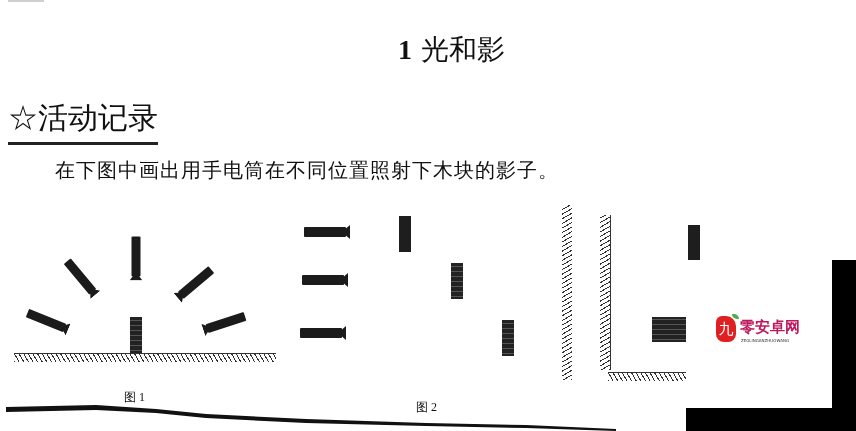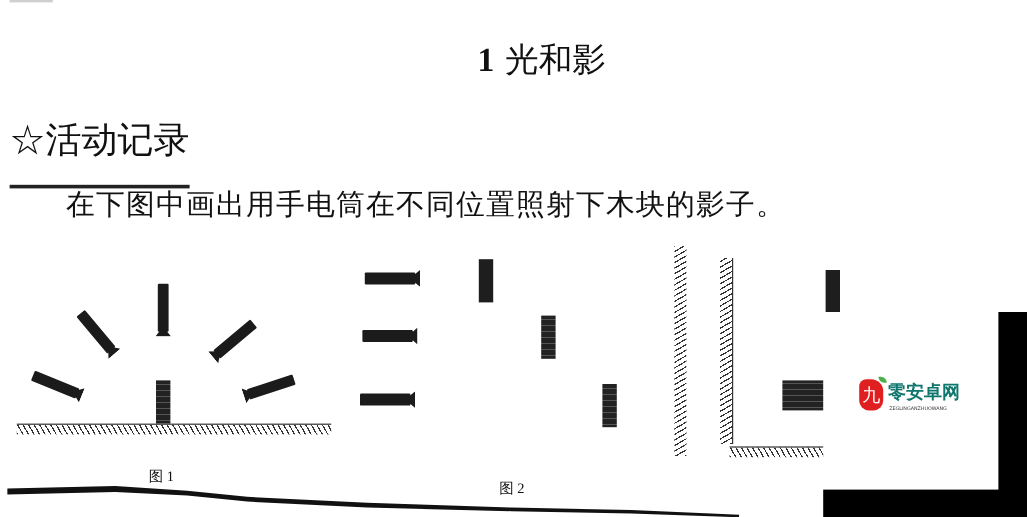--- a/index.html
+++ b/index.html
@@ -1,37 +1,37 @@
 <!DOCTYPE html>
 <html><head>
 <meta charset="utf-8">
 <style>
   html, body { margin:0; padding:0; }
   body { width:856px; height:431px; position:relative; overflow:hidden; background:#ffffff; font-family:"DejaVu Serif","Liberation Serif",serif; color:#111; }
   .abs { position:absolute; }
   .topline { left:8px; top:0; width:36px; height:2px; background:#cfcfcf; }
   .title { left:398px; top:32px; font-size:28px; line-height:36px; white-space:nowrap; }
   .title .num { font-family:"Liberation Serif",serif; font-weight:bold; }
-  .section { left:8px; top:98px; font-size:30px; line-height:40px; white-space:nowrap; border-bottom:3px solid #222; padding-bottom:16px; }
-  .instr { left:55px; top:156px; font-size:24px; line-height:28px; white-space:nowrap; letter-spacing:1px; }
+  .section { left:8px; top:98px; font-size:30px; line-height:40px; white-space:nowrap; border-bottom:3px solid #222; padding-bottom:4px; }
+  .instr { left:55px; top:156px; font-size:20px; line-height:28px; white-space:nowrap; letter-spacing:1px; }
   .fig { position:absolute; }
   .torch { position:absolute; background:#1b1b1b; border-radius:1px; }
   .torch::after { content:""; position:absolute; right:-4px; top:-2px; width:5px; height:calc(100% + 4px); background:#1b1b1b; clip-path:polygon(0 30%,100% 0,100% 100%,0 70%); }
   .block { position:absolute; background:#1e1e1e; }
   .block.grainy { background:repeating-linear-gradient(0deg,#222 0 2px,#555 2px 3px,#222 3px 5px); }
   .ground { position:absolute; height:8px; background:repeating-linear-gradient(60deg,#333 0 1px,transparent 1px 4px); border-top:1px solid #333; }
   .wallv { position:absolute; width:10px; background:repeating-linear-gradient(-30deg,#333 0 1px,transparent 1px 4px); }
   .caption { position:absolute; font-size:12px; line-height:22px; font-family:"Liberation Serif",serif; }
   .bottomline { position:absolute; left:6px; top:403px; width:610px; height:30px; }
   .blackR { left:832px; top:260px; width:24px; height:171px; background:#000; }
   .blackB { left:686px; top:408px; width:170px; height:23px; background:#000; }
   .logo { position:absolute; left:716px; top:314px; width:100px; height:36px; }
   .logo .mark { position:absolute; left:0; top:2px; width:20px; height:26px; background:#e02020; border-radius:6px 10px 8px 8px; color:#fff; font-size:15px; line-height:26px; text-align:center; font-family:"DejaVu Sans",sans-serif; }
   .logo .leaf { position:absolute; left:16px; top:0; width:7px; height:5px; background:#4cae4c; border-radius:0 6px 0 6px; }
-  .logo .name { position:absolute; left:24px; top:4px; font-size:15px; line-height:18px; font-weight:bold; color:#0f766e; font-family:"DejaVu Sans",sans-serif; white-space:nowrap; }
+  .logo .name { position:absolute; left:24px; top:4px; font-size:15px; line-height:18px; font-weight:bold; color:#be185d; font-family:"DejaVu Sans",sans-serif; white-space:nowrap; }
   .logo .sub { position:absolute; left:25px; top:24px; font-size:4px; line-height:5px; color:#333; font-family:"DejaVu Sans",sans-serif; white-space:nowrap; }
 </style>
 </head>
 <body>
 
 <div class="abs topline"></div>
 
 <div class="abs title">
   <span class="num">1</span>
   <span>光和影</span>

